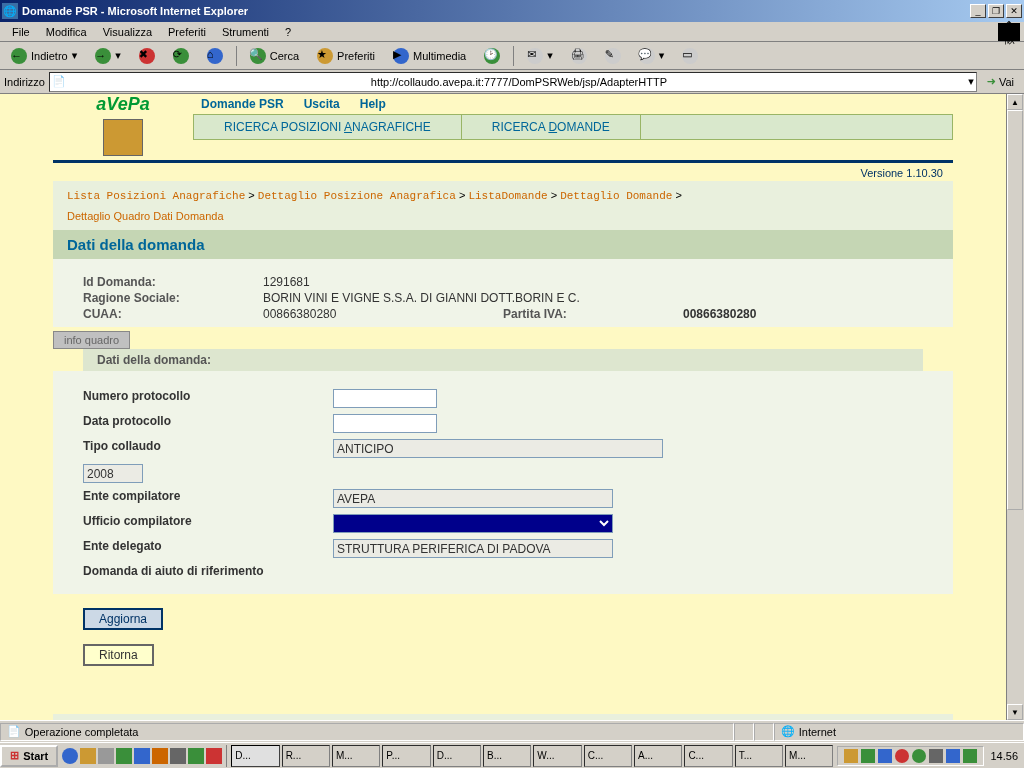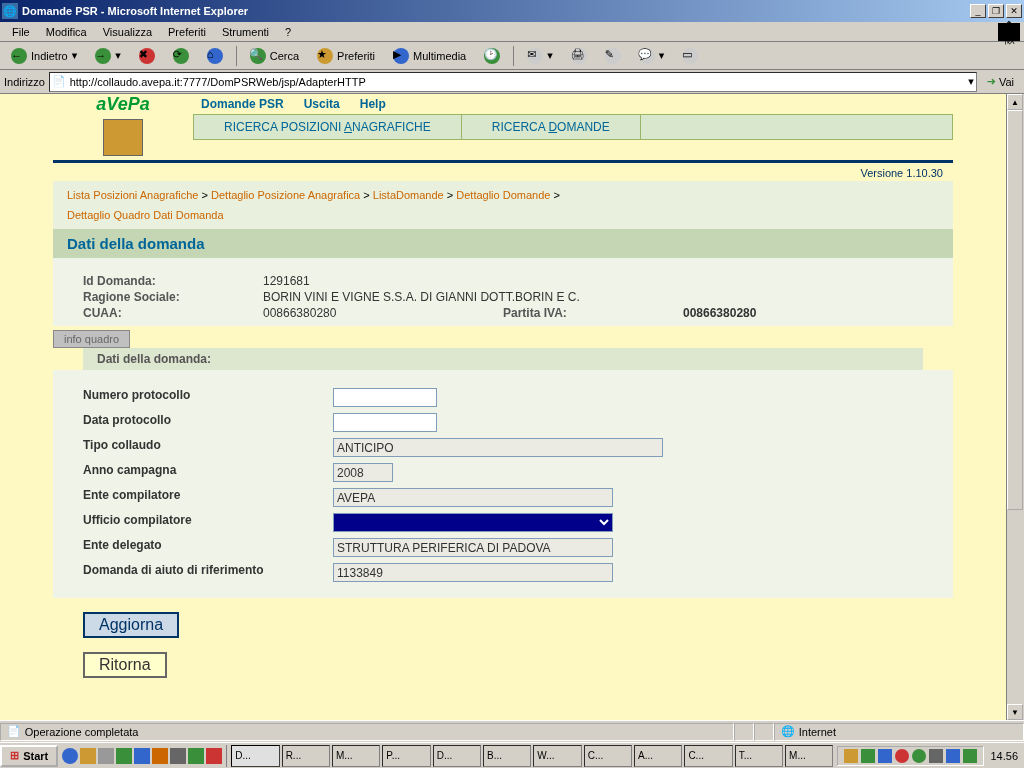--- a/index.html
+++ b/index.html
@@ -44,21 +44,21 @@
 .topband .nav-row1 { height:20px; display:flex; gap:20px; padding-left:8px; align-items:center; }
 .topband .nav-row1 a { color:#006699; font-weight:bold; text-decoration:none; font-size:12px; }
 .topband .nav-row2 { height:26px; background:#d9e8cc; border:1px solid #99b566; display:flex; align-items:center; }
 .topband .nav-row2 .navtab { padding:10px 30px; color:#006699; font-weight:normal; font-size:12px; border-right:1px solid #99b566; height:100%; display:flex; align-items:center; }
 .topband .nav-row2 .navtab u { text-decoration: underline; }
 
 .darkline { height:3px; background:#003366; margin-top:4px; }
 .version { text-align:right; font-size:11px; color:#003366; padding:4px 10px 2px 0; }
 
 .breadcrumb { background:#e9f0dd; padding:6px 14px; font-size:11px; line-height:16px; }
-.breadcrumb a { color:#cc6600; text-decoration:none; }
+.breadcrumb a { color:#cc6600; text-decoration:none;font-family:Liberation Mono, monospace; }
 .breadcrumb .bc-title { color:#cc6600; margin-top:4px; display:block; }
 
 .section-hdr { background:#c5d6b4; padding:6px 14px; color:#006699; font-weight:bold; font-size:15px; }
 
 .details { padding: 16px 30px 4px 30px; background:#f0f4e8; font-size:12px; }
 .details-row { display:flex; margin-bottom:2px; }
 .details-row .lab { width:180px; color:#555; font-weight:bold; }
 .details-row .val { color:#333; font-weight:normal; }
 .details-row .lab2 { width:140px; color:#555; font-weight:bold; margin-left:40px;}
 .details-row .val2 { color:#333; font-weight:bold; margin-left:40px;}
@@ -71,21 +71,21 @@
 .form-row { display:flex; align-items:flex-start; margin-bottom:6px; font-size:12px; }
 .form-row .flab { width:250px; font-weight:bold; color:#333; }
 .form-row input[type=text], .form-row select { font-size:12px; padding:1px 3px; border:1px solid #7f9db9; background:#fff; height:19px; }
 .form-row input[readonly] { background:#ebebe4; color:#333; }
 .w-sm { width:104px; }
 .w-md { width:280px; }
 .w-lg { width:330px; }
 .w-sel { width:280px; background:#00008b !important; color:#fff; }
 
 .btnbar { padding:14px 30px; }
-.app-btn { display:inline-block; padding:2px 14px; font-size:16px; border:2px solid #003366; background:#ccd9e6; color:#003366; margin-bottom:14px; }
+.app-btn { display:inline-block; padding:2px 14px; font-size:12px; border:2px solid #003366; background:#ccd9e6; color:#003366; margin-bottom:14px; }
 .app-btn.yellow { background:#ffffcc; border-color:#666; color:#333; }
 
 .footer-band { margin-top:20px; padding:8px 30px; background:#e9f0dd; display:flex; justify-content:space-between; font-size:11px; color:#cc6600; }
 
 
 .statusbar { height: 22px; background:#d4d0c8; border-top:1px solid #fff; display:flex; align-items:center; font-size:11px; }
 .statusbar .seg { border:1px inset #fff; height:18px; padding:0 6px; display:flex; align-items:center; gap:4px; }
 .statusbar .seg.main { flex:1; }
 .statusbar .seg.zone { width:250px; }
 
@@ -163,21 +163,21 @@
   <div class="tb-btn"><span class="tb-icon" style="background:#ccc">💬</span>▾</div>
   <div class="tb-btn">
       <span class="tb-icon" style="background:#ccc">▭</span>
     </div>
 </div>
 
 <div class="addrbar">
   <label>Indirizzo</label>
   <div class="url-input">
     <span>📄</span>
-    <span style="flex:1; padding-left:4px;">http://collaudo.avepa.it:7777/DomPSRWeb/jsp/AdapterHTTP</span>
+    <span style="flex:1; padding-left:4px;text-align:center;">http://collaudo.avepa.it:7777/DomPSRWeb/jsp/AdapterHTTP</span>
     <span>▾</span>
   </div>
   <div class="go-btn">
       <span style="color:#3a8f3a">➜</span>
       <span>Vai</span>
     </div>
 </div>
 
 <div class="viewport">
 <div class="page-scroll">
@@ -246,40 +246,38 @@
     </div>
     <div class="form-row">
       <span class="flab">Data protocollo</span>
       <input type="text" class="w-sm" value="" style="">
     </div>
     <div class="form-row">
       <span class="flab">Tipo collaudo</span>
       <input type="text" readonly="" class="w-lg" value="ANTICIPO" style="">
     </div>
     <div class="form-row">
-      <span class="flab">Anno campagna</span>
       <input type="text" readonly="" style="width: 60px;" value="2008">
     </div>
     <div class="form-row">
       <span class="flab">Ente compilatore</span>
       <input type="text" readonly="" class="w-md" value="AVEPA" style="">
     </div>
     <div class="form-row">
       <span class="flab">Ufficio compilatore</span>
       <select class="w-sel">
         <option></option>
       </select>
     </div>
     <div class="form-row">
       <span class="flab">Ente delegato</span>
       <input type="text" readonly="" class="w-md" value="STRUTTURA PERIFERICA DI PADOVA" style="">
     </div>
     <div class="form-row">
       <span class="flab">Domanda di aiuto di riferimento</span>
-      <input type="text" readonly="" class="w-md" value="1133849" style="">
     </div>
   </div>
 
   <div class="btnbar">
     <div><span class="app-btn">Aggiorna</span></div>
     <div><span class="app-btn yellow">Ritorna</span></div>
   </div>
 
   <div class="footer-band">
     

